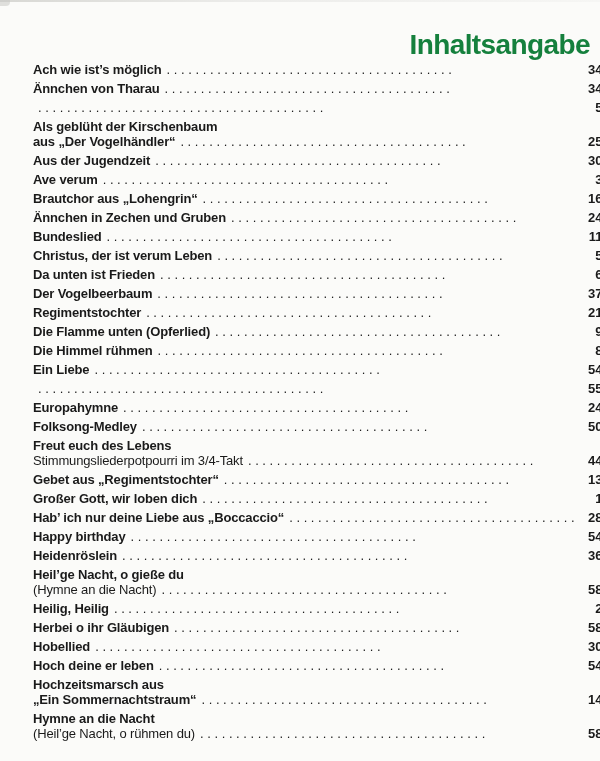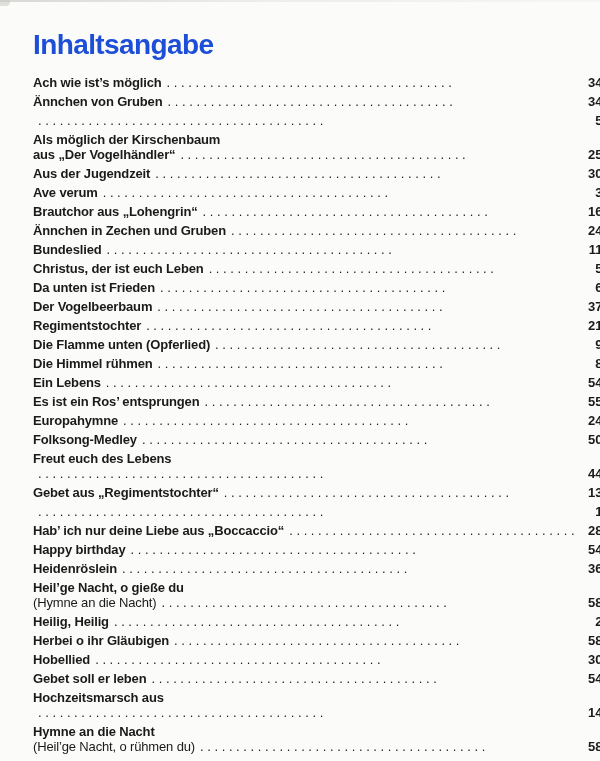--- a/index.html
+++ b/index.html
@@ -8,22 +8,22 @@
     background:var(--paper,#fbfbf9);
     font-family:"Liberation Sans","DejaVu Sans",sans-serif;
     color:var(--ink,#1a1a1a);
     position:relative;
   }
   .scan-top-edge{position:absolute;top:0;left:0;width:100%;height:2px;
     background:linear-gradient(90deg,#d8d8d4,#ececea 40%,#f6f6f4);}
   .scan-corner{position:absolute;top:0;left:0;width:10px;height:6px;background:#c9c9c5;opacity:.55;border-radius:0 0 4px 0;}
   .page{padding:30px 10px 0 33px;}
   .title{
-    font-size:28px;font-weight:700;letter-spacing:-0.6px;color:#1d4ed8;
-    line-height:30px;margin:0 0 15px 0;
+    font-size:28px;font-weight:700;letter-spacing:-0.6px;color:#15803d;
+    line-height:30px;margin:0 0 2px 0;text-align:right;
   }
   .cols{display:flex;}
   .col{font-size:13px;}
   .col-left{flex:0 0 256px;}
   .entry{margin-bottom:4px;}
   .eline{display:flex;align-items:baseline;line-height:15px;}
   .t{white-space:nowrap;letter-spacing:-0.15px;}
   .tb{font-weight:700;}
   .tr{font-weight:400;}
   .leader{flex:1 1 auto;min-width:0;overflow:hidden;white-space:nowrap;
@@ -43,34 +43,34 @@
     <div class="col col-left">
         <div class="entry">
           <div class="eline">
             <span class="t"><span class="tb">Ach wie ist’s möglich</span></span>
             <span class="leader"></span>
             <span class="pg">34</span>
           </div>
         </div>
         <div class="entry">
           <div class="eline">
-            <span class="t"><span class="tb">Ännchen von Gruben</span></span>
+            <span class="t"><span class="tb">Ännchen von Tharau</span></span>
             <span class="leader"></span>
             <span class="pg">34</span>
           </div>
         </div>
         <div class="entry">
           <div class="eline">
             <span class="leader"></span>
             <span class="pg">5</span>
           </div>
         </div>
         <div class="entry">
           <div class="eline">
-            <span class="t"><span class="tb">Als möglich der Kirschenbaum</span></span>
+            <span class="t"><span class="tb">Als geblüht der Kirschenbaum</span></span>
           </div>
           <div class="eline">
             <span class="t"><span class="tb">aus „Der Vogelhändler“</span></span>
             <span class="leader"></span>
             <span class="pg">25</span>
           </div>
         </div>
         <div class="entry">
           <div class="eline">
             <span class="t"><span class="tb">Aus der Jugendzeit</span></span>
@@ -101,21 +101,21 @@
         </div>
         <div class="entry">
           <div class="eline">
             <span class="t"><span class="tb">Bundeslied</span></span>
             <span class="leader"></span>
             <span class="pg">11</span>
           </div>
         </div>
         <div class="entry">
           <div class="eline">
-            <span class="t"><span class="tb">Christus, der ist euch Leben</span></span>
+            <span class="t"><span class="tb">Christus, der ist verum Leben</span></span>
             <span class="leader"></span>
             <span class="pg">5</span>
           </div>
         </div>
         <div class="entry">
           <div class="eline">
             <span class="t"><span class="tb">Da unten ist Frieden</span></span>
             <span class="leader"></span>
             <span class="pg">6</span>
           </div>
@@ -143,28 +143,27 @@
         </div>
         <div class="entry">
           <div class="eline">
             <span class="t"><span class="tb">Die Himmel rühmen</span></span>
             <span class="leader"></span>
             <span class="pg">8</span>
           </div>
         </div>
         <div class="entry">
           <div class="eline">
-            <span class="t"><span class="tb">Ein Lebens</span></span>
+            <span class="t"><span class="tb">Ein Liebe</span></span>
             <span class="leader"></span>
             <span class="pg">54</span>
           </div>
         </div>
         <div class="entry">
           <div class="eline">
-            <span class="t"><span class="tb">Es ist ein Ros’ entsprungen</span></span>
             <span class="leader"></span>
             <span class="pg">55</span>
           </div>
         </div>
         <div class="entry">
           <div class="eline">
             <span class="t"><span class="tb">Europahymne</span></span>
             <span class="leader"></span>
             <span class="pg">24</span>
           </div>
@@ -174,33 +173,35 @@
             <span class="t"><span class="tb">Folksong-Medley</span></span>
             <span class="leader"></span>
             <span class="pg">50</span>
           </div>
         </div>
         <div class="entry">
           <div class="eline">
             <span class="t"><span class="tb">Freut euch des Lebens</span></span>
           </div>
           <div class="eline">
+            <span class="t"><span class="tr">Stimmungsliederpotpourri im 3/4-Takt</span></span>
             <span class="leader"></span>
             <span class="pg">44</span>
           </div>
         </div>
         <div class="entry">
           <div class="eline">
             <span class="t"><span class="tb">Gebet aus „Regimentstochter“</span></span>
             <span class="leader"></span>
             <span class="pg">13</span>
           </div>
         </div>
         <div class="entry">
           <div class="eline">
+            <span class="t"><span class="tb">Großer Gott, wir loben dich</span></span>
             <span class="leader"></span>
             <span class="pg">1</span>
           </div>
         </div>
         <div class="entry">
           <div class="eline">
             <span class="t"><span class="tb">Hab’ ich nur deine Liebe aus „Boccaccio“</span></span>
             <span class="leader"></span>
             <span class="pg">28</span>
           </div>
@@ -245,30 +246,31 @@
         </div>
         <div class="entry">
           <div class="eline">
             <span class="t"><span class="tb">Hobellied</span></span>
             <span class="leader"></span>
             <span class="pg">30</span>
           </div>
         </div>
         <div class="entry">
           <div class="eline">
-            <span class="t"><span class="tb">Gebet soll er leben</span></span>
+            <span class="t"><span class="tb">Hoch deine er leben</span></span>
             <span class="leader"></span>
             <span class="pg">54</span>
           </div>
         </div>
         <div class="entry">
           <div class="eline">
             <span class="t"><span class="tb">Hochzeitsmarsch aus</span></span>
           </div>
           <div class="eline">
+            <span class="t"><span class="tb">„Ein Sommernachtstraum“</span></span>
             <span class="leader"></span>
             <span class="pg">14</span>
           </div>
         </div>
         <div class="entry">
           <div class="eline">
             <span class="t"><span class="tb">Hymne an die Nacht</span></span>
           </div>
           <div class="eline">
             <span class="t"><span class="tr">(Heil’ge Nacht, o rühmen du)</span></span>

